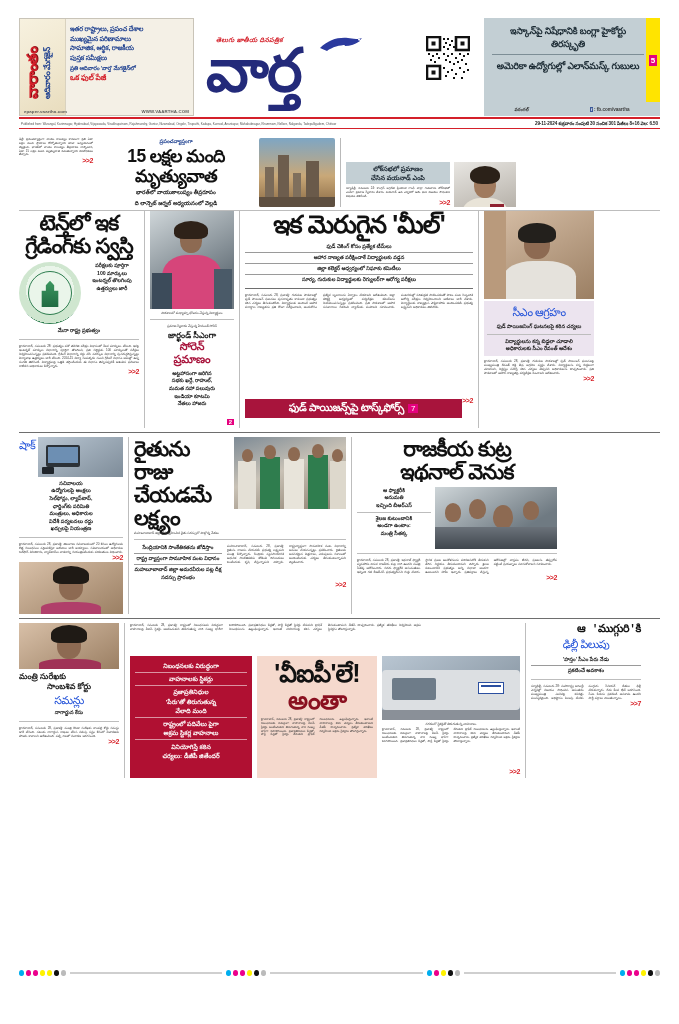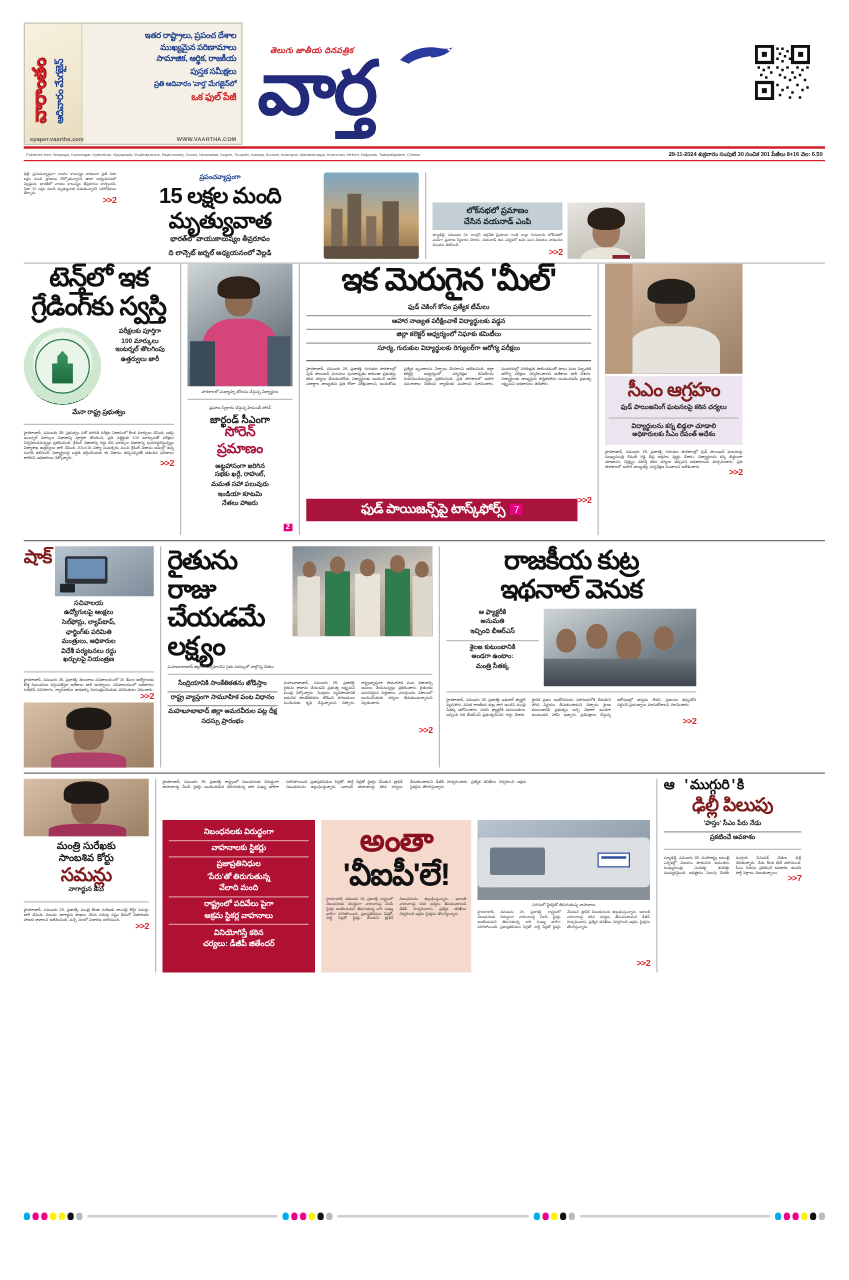--- a/index.html
+++ b/index.html
@@ -36,21 +36,21 @@
     position: absolute; left: 2px; top: 4px; width: 42px; height: 76px;
     font-size: 14.5px; font-weight: bold; color: #d4202a;
     writing-mode: vertical-rl; text-orientation: mixed; transform: rotate(180deg);
     letter-spacing: -1px; text-shadow: .5px .5px 0 #7d0d13;
   }
   .mh-promo-spine .vword2 {
     position: absolute; left: 22px; top: 8px; width: 24px; height: 72px;
     font-size: 8px; font-weight: bold; color: #1d3f8f;
     writing-mode: vertical-rl; transform: rotate(180deg); letter-spacing: -.5px;
   }
-  .mh-promo-body { flex: 1; padding: 5px 4px 0 4px; text-align: right; }
+  .mh-promo-body { flex: 1; padding: 5px 4px 0 4px; text-align: left; }
   .mh-promo-body .l { display: block; color: #1d3f8f; font-weight: bold; font-size: 6.6px; line-height: 9.5px; letter-spacing: -.2px; }
   .mh-promo-body .l.red { color: #d4202a; font-size: 7.6px; }
   .mh-promo-body .l.sm { font-size: 5.7px; line-height: 9px; }
   .mh-promo-foot { position: absolute; left: 0; bottom: 1px; width: 100%; display: flex; justify-content: space-between; padding: 0 4px; }
   .mh-promo-foot span { font-size: 4.4px; color: #5a5a5a; font-weight: bold; letter-spacing: .1px; }
 
   .mh-center { flex: 1; position: relative; padding-left: 14px; }
   .mh-tag { position: absolute; left: 22px; top: 18px; font-size: 6.4px; color: #d4202a; font-style: italic; font-weight: bold; letter-spacing: .3px; }
   .mh-logo {
     position: absolute; left: 12px; top: 22px;
@@ -101,21 +101,21 @@
 
   
   .maingrid { display: flex; gap: 5px; margin-top: 0; }
   .col { position: relative; }
   .vrule { width: 1px; background: #bdbdbd; }
   .hrule { height: 1px; background: #bdbdbd; margin: 4px 0; }
   .hrule.dark { background: #6e6e6e; }
 
   .hl-xxl { font-size: 25px; line-height: 27px; font-weight: bold; color: #111; letter-spacing: -.9px; text-align: center; }
   .hl-xl { font-size: 21px; line-height: 23px; font-weight: bold; color: #111; letter-spacing: -.8px; }
-  .hl-l { font-size: 15px; line-height: 17px; font-weight: bold; color: #7f1d1d; letter-spacing: -.5px; }
+  .hl-l { font-size: 11px; line-height: 17px; font-weight: normal; color: #1d4ed8; letter-spacing: -.5px; }
   .hl-m { font-size: 11px; line-height: 13px; font-weight: bold; color: #111; letter-spacing: -.3px; font-family: Liberation Mono, monospace; }
   .hl-s { font-size: 8px; line-height: 10px; font-weight: bold; color: #1b1b1b; }
   .subdeck { font-size: 5.2px; line-height: 7.6px; color: #1b1b1b; font-weight: bold; text-align: center; }
   .subdeck.line { border-bottom: .6px solid #9a9a9a; padding-bottom: 1.2px; margin-bottom: 1.2px; }
 
   .seal { width: 62px; height: 62px; border-radius: 50%; background: radial-gradient(circle at 50% 45%, #eaf5ea 0 52%, #cfe6cf 52% 72%, #2e7d4f 72% 100%); position: relative; overflow: hidden; }
   .seal::after { content:''; position: absolute; inset: 9px; border-radius: 50%; border: 1.2px solid #2e7d4f; }
   .seal .emblem { position:absolute; left:50%; top:50%; transform: translate(-50%,-50%); width: 26px; height: 28px; background: linear-gradient(#3f9a63,#1f6b41); clip-path: polygon(18% 100%,82% 100%,82% 42%,66% 42%,66% 22%,50% 6%,34% 22%,34% 42%,18% 42%); }
 
   .banner-task { background: #a8143c; color: #fff; display: flex; align-items: center; justify-content: center; gap: 4px; padding: 2px 4px; }
@@ -225,20 +225,34 @@
             <rect x="37" y="35" width="2" height="2"></rect>
                 <rect x="41" y="33" width="2" height="2"></rect>
             <rect x="19" y="39" width="2" height="2"></rect>
                 <rect x="27" y="41" width="2" height="2"></rect>
             <rect x="35" y="41" width="2" height="2"></rect>
           </g>
         </svg>
       </div>
     </div>
 
+    <div class="mh-right">
+      <div class="mh-right-inner">
+        <h4>ఇస్కాన్‌పై నిషేధానికి బంగ్లా హైకోర్టు తిరస్కృతి</h4>
+        <div class="divider"></div>
+        <h4>అమెరికా ఉద్యోగుల్లో ఎలాన్‌మస్క్ గుబులు</h4>
+      </div>
+      <div class="mh-pgbadge">
+        <b>5</b>
+      </div>
+      <div class="mh-right-foot">
+        <span>వరంగల్</span>
+        <span><i class="fbchip">f</i><em style="font-style:normal">: fb.com/vaartha</em></span>
+      </div>
+    </div>
   </div>
 
   <div class="rule-red"></div>
   <div class="imprint">
     <div class="cities">Published from: Warangal, Karimnagar, Hyderabad, Vijayawada, Visakhapatnam, Rajahmundry, Guntur, Nizamabad, Ongole, Tirupathi, Kadapa, Kurnool, Anantapur, Mahabubnagar, Khammam, Nellore, Nalgonda, Tadepalligudem, Chittoor</div>
     <div class="issue">29-11-2024 శుక్రవారం సంపుటి 30 సంచిక 301 పేజీలు 8+16 వెల: 6.50</div>
   </div>
   <div class="rule-thin"></div>
 
   <div class="strip2">
@@ -474,21 +488,21 @@
   <div class="rule-thin" style="background:#6e6e6e;margin-top:4px;clear:both"></div>
 
   <div class="maingrid" style="margin-top:4px">
 
     <div class="col" style="width:100px">
       <div class="photo photo-warm" style="width:100px;height:46px">
         <div class="ph-face" style="left:38px;top:8px;width:24px;height:28px"></div>
         <div style="position:absolute;left:32px;top:2px;width:36px;height:18px;border-radius:50% 50% 25% 25%;background:#1f1a15"></div>
         <div class="ph-torso" style="left:20px;top:36px;width:62px;height:12px;background:#a03257"></div>
       </div>
-      <div class="hl-s" style="text-align:center;margin-top:3px">మంత్రి సురేఖకు</div>
+      <div class="hl-s" style="text-align:left;margin-top:3px">మంత్రి సురేఖకు</div>
       <div class="hl-s" style="text-align:center">సాంబశివ కోర్టు</div>
       <div class="hl-l" style="text-align:center">సమన్లు</div>
       <div class="subdeck">నాగార్జున కేసు</div>
       <div class="hrule"></div>
       <p class="body-copy">హైదరాబాద్, నవంబరు 28, ప్రజాశక్తి: మంత్రి కొండా సురేఖకు నాంపల్లి కోర్టు సమన్లు జారీ చేసింది. నటుడు నాగార్జున దాఖలు చేసిన పరువు నష్టం కేసులో విచారణకు హాజరు కావాలని ఆదేశించింది. వచ్చే నెలలో విచారణ జరగనుంది.</p>
       <span class="pgref">&gt;&gt;2</span>
     </div>
 
     <div class="vrule"></div>
 
@@ -500,43 +514,43 @@
           <span class="ln u">వాహనాలకు స్టికర్లు</span>
           <span class="ln">ప్రజాప్రతినిధుల</span>
           <span class="ln">'పేరు'తో తిరుగుతున్న</span>
           <span class="ln u">వేలాది మంది</span>
           <span class="ln">రాష్ట్రంలో పదివేలు పైగా</span>
           <span class="ln u">అక్రమ స్టికర్ల వాహనాలు</span>
           <span class="ln">వినియోగిస్తే కఠిన</span>
           <span class="ln">చర్యలు: డీజీపీ జితేందర్</span>
         </div>
         <div class="peach" style="width:120px">
+          <div class="hl-xxl" style="color:#111">'వీఐపీ'లే!</div>
           <div class="hl-xxl" style="color:#8a1020">అంతా</div>
-          <div class="hl-xxl" style="color:#111">'వీఐపీ'లే!</div>
           <p class="body-copy tight" style="margin-top:4px;column-count:2;column-gap:5px;height:56px">హైదరాబాద్, నవంబరు 28, ప్రజాశక్తి: రాష్ట్రంలో నిబంధనలకు విరుద్ధంగా వాహనాలపై వీఐపీ స్టికర్లు అంటించుకుని తిరుగుతున్న వారి సంఖ్య భారీగా పెరిగిపోయింది. ప్రజాప్రతినిధుల పేర్లతో, పార్టీ పేర్లతో స్టికర్లు వేసుకుని ట్రాఫిక్ నిబంధనలను ఉల్లంఘిస్తున్నారు. ఇలాంటి వాహనాలపై కఠిన చర్యలు తీసుకుంటామని డీజీపీ హెచ్చరించారు. ప్రత్యేక తనిఖీలు నిర్వహించి అక్రమ స్టికర్లను తొలగిస్తున్నారు.</p>
         </div>
         <div style="flex:1">
           <div class="photo photo-cool" style="width:100%;height:64px">
             <div style="position:absolute;left:0;top:14px;width:100%;height:40px;background:#dcdfe2;border-radius:4px"></div>
             <div style="position:absolute;left:10px;top:22px;width:44px;height:22px;background:#6e7c89;border-radius:2px"></div>
             <div style="position:absolute;right:16px;top:26px;width:26px;height:12px;background:#fff;border:1px solid #2b4fa0"></div>
             <div style="position:absolute;right:19px;top:29px;width:20px;height:2px;background:#2b4fa0"></div>
             <div style="position:absolute;left:0;bottom:0;width:100%;height:10px;background:#8a9098"></div>
           </div>
           <div class="tiny-cap" style="margin-top:2px">నగరంలో స్టికర్లతో తిరుగుతున్న వాహనాలు</div>
           <p class="body-copy tight" style="margin-top:2px;column-count:2;column-gap:5px;height:40px">హైదరాబాద్, నవంబరు 28, ప్రజాశక్తి: రాష్ట్రంలో నిబంధనలకు విరుద్ధంగా వాహనాలపై వీఐపీ స్టికర్లు అంటించుకుని తిరుగుతున్న వారి సంఖ్య భారీగా పెరిగిపోయింది. ప్రజాప్రతినిధుల పేర్లతో, పార్టీ పేర్లతో స్టికర్లు వేసుకుని ట్రాఫిక్ నిబంధనలను ఉల్లంఘిస్తున్నారు. ఇలాంటి వాహనాలపై కఠిన చర్యలు తీసుకుంటామని డీజీపీ హెచ్చరించారు. ప్రత్యేక తనిఖీలు నిర్వహించి అక్రమ స్టికర్లను తొలగిస్తున్నారు.</p>
           <span class="pgref">&gt;&gt;2</span>
         </div>
       </div>
     </div>
 
     <div class="vrule"></div>
 
     <div class="col" style="width:110px">
-      <div class="hl-m" style="text-align:left">ఆ 'ముగ్గురి'కి</div>
+      <div class="hl-m" style="text-align:right">ఆ 'ముగ్గురి'కి</div>
       <div class="hl-l" style="text-align:center">ఢిల్లీ పిలుపు</div>
       <div class="subdeck line" style="margin-top:3px">'హస్తం' సీఎం పేరు నేడు</div>
       <div class="subdeck">ప్రకటించే అవకాశం</div>
       <div class="hrule"></div>
       <p class="body-copy" style="column-count:2;column-gap:5px">న్యూఢిల్లీ, నవంబరు 28: మహారాష్ట్ర అసెంబ్లీ ఎన్నికల్లో విజయం సాధించిన అనంతరం ముఖ్యమంత్రి ఎంపికపై కసరత్తు ముమ్మరమైంది. అధిష్టానం పిలుపు మేరకు ముగ్గురు సీనియర్ నేతలు ఢిల్లీ చేరుకున్నారు. నేడు కీలక భేటీ జరగనుంది. సీఎం పేరును ప్రకటించే అవకాశం ఉందని పార్టీ వర్గాలు చెబుతున్నాయి.</p>
       <span class="pgref">&gt;&gt;7</span>
     </div>
   </div>
 
   <div class="cmyk">

